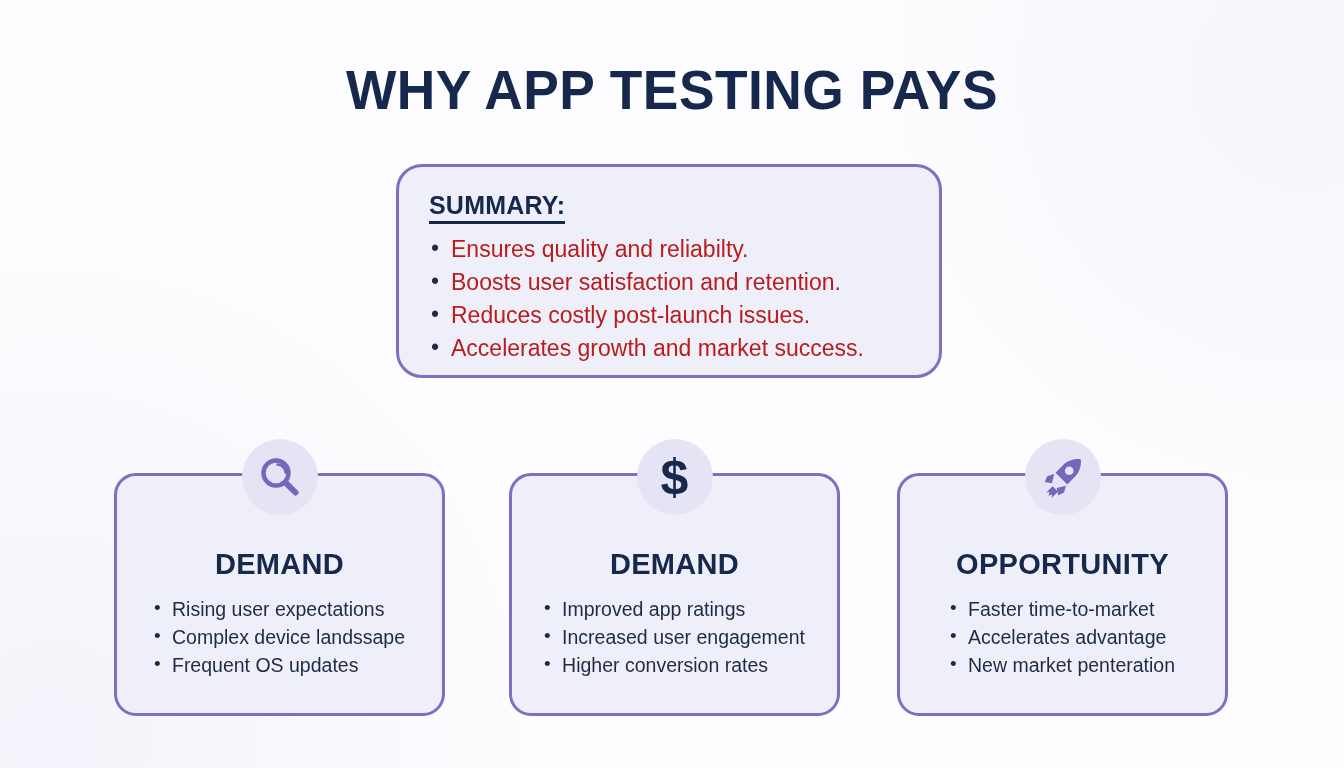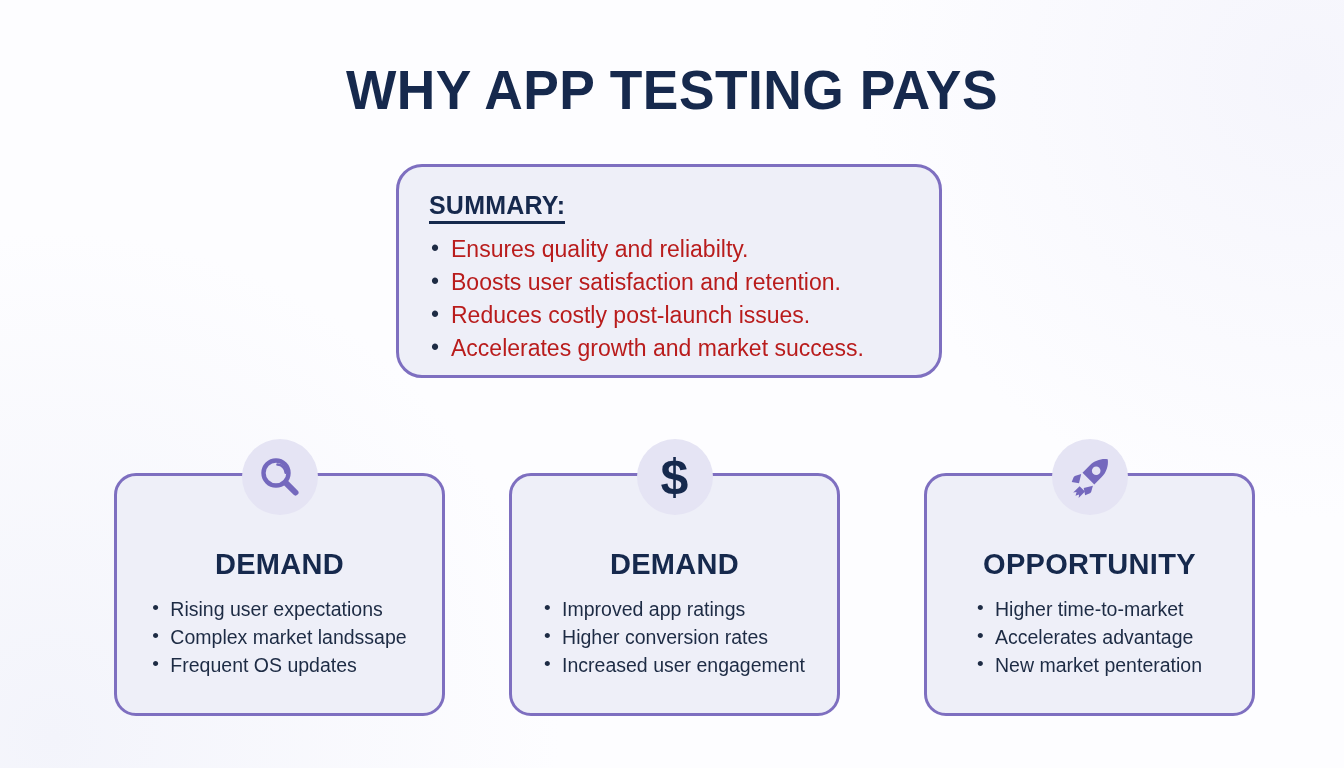--- a/index.html
+++ b/index.html
@@ -107,21 +107,21 @@
     width: 331px;
     height: 243px;
     background: #eeeff8;
     border: 3px solid #7e6fc0;
     border-radius: 22px;
     text-align: center;
   }
 
   .card-1 { left: 114px; }
   .card-2 { left: 509px; }
-  .card-3 { left: 924px; }
+  .card-3 { left: 897px; }
 
   
   .icon-badge {
     position: absolute;
     top: -37px;
     left: 50%;
     transform: translateX(-50%);
     width: 76px;
     height: 76px;
     border-radius: 50%;
@@ -198,34 +198,34 @@
       <div class="icon-badge">
         <svg width="46" height="46" viewBox="0 0 46 46" aria-hidden="true">
           <circle cx="19" cy="19" r="12.5" fill="none" stroke="#7468bd" stroke-width="4.4"></circle>
           <path d="M20.5 10.5a8.6 8.6 0 0 1 8.2 8.2" fill="none" stroke="#7468bd" stroke-width="2.6" stroke-linecap="round"></path>
           <line x1="28.6" y1="28.6" x2="38.5" y2="38.5" stroke="#7468bd" stroke-width="6" stroke-linecap="round"></line>
         </svg>
       </div>
       <div class="card-title">DEMAND</div>
       <ul class="card-list">
         <li>Rising user expectations</li>
-        <li>Complex market landssape</li>
+        <li>Complex device landssape</li>
         <li>Frequent OS updates</li>
       </ul>
     </article>
 
     <article class="card card-2">
       <div class="icon-badge">
         <span class="dollar-glyph">$</span>
       </div>
       <div class="card-title">DEMAND</div>
       <ul class="card-list">
         <li>Improved app ratings</li>
+        <li>Increased user engagement</li>
         <li>Higher conversion rates</li>
-        <li>Increased user engagement</li>
       </ul>
     </article>
 
     <article class="card card-3">
       <div class="icon-badge">
         <svg width="48" height="48" viewBox="0 0 48 48" aria-hidden="true">
           <g fill="#7468bd">
 
             <path d="M41.5 6.2c-6.6-.8-13.1 1.6-17.6 6.1l-7.4 7.4 11.8 11.8 7.4-7.4c4.5-4.5 6.9-11 6.1-17.6a.6.6 0 0 0-.3-.3z"></path>
 
@@ -234,20 +234,20 @@
             <path d="M26.9 32.8l-1.6 5.6c-.3 1-1 1.8-2 2.2l-4.2 1.7-1.4-7.3z"></path>
 
             <path d="M13.6 33.2l-6.4 6.4 3.4-.5-1.1 3.6 3.6-1.1-.5 3.4 6.4-6.4z"></path>
           </g>
 
           <circle cx="30.2" cy="17.8" r="4.3" fill="#e5e4f4"></circle>
         </svg>
       </div>
       <div class="card-title">OPPORTUNITY</div>
       <ul class="card-list">
-        <li>Higher time-to-market</li>
+        <li>Faster time-to-market</li>
         <li>Accelerates advantage</li>
         <li>New market penteration</li>
       </ul>
     </article>
 
   </div>
 </div>
 
 </body></html>

